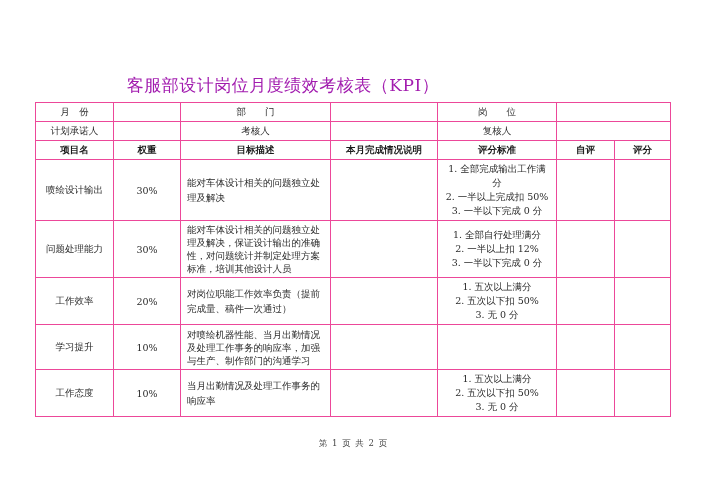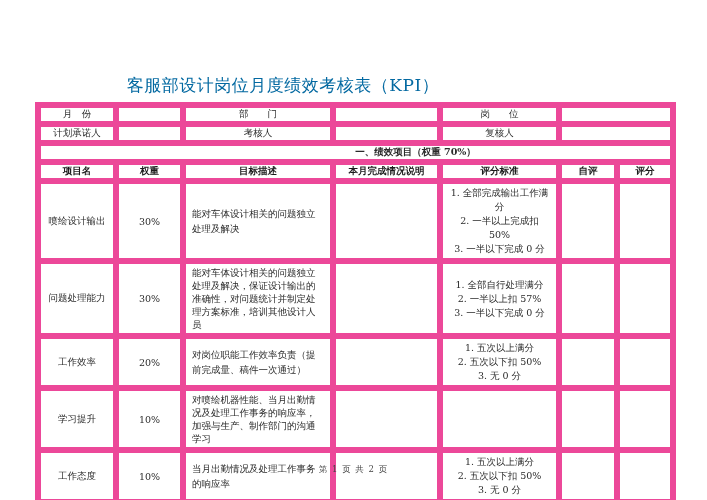--- a/index.html
+++ b/index.html
@@ -1,30 +1,30 @@
 <!DOCTYPE html>
 <html><head>
 <meta charset="utf-8">
 <style>
   html, body { margin:0; padding:0; background:#ffffff; }
   body { width:707px; height:500px; position:relative; overflow:hidden;
          font-family:"DejaVu Serif","Liberation Serif",serif; color:#2a2a2a; }
   .title { position:absolute; left:0; width:566px; top:74px; text-align:center;
-           font-size:17px; color:#0369a1; letter-spacing:0.5px; }
+           font-size:17px; color:#a21caf; letter-spacing:0.5px; }
   table { position:absolute; left:35px; top:102px; border-collapse:collapse;
           table-layout:fixed; width:635px; }
-  td { border:6px solid #ec4899; font-size:9.5px; padding:0; vertical-align:middle; }
+  td { border:1px solid #ec4899; font-size:9.5px; padding:0; vertical-align:middle; }
   table { border:1.5px solid #333; }
   .c { text-align:center; }
   .b { font-weight:bold; color:#1a1a1a;margin-top:6px; }
   .desc { padding:2px 6px; line-height:15px; text-align:left; }
   .std { padding:2px 6px; line-height:14px; text-align:left; }
   .line { display:block;text-align:center; }
   .sec { text-align:center; font-weight:bold; padding-left:120px; }
-  .footer { position:absolute; top:464px; left:0; width:707px; text-align:center;
+  .footer { position:absolute; top:438px; left:0; width:707px; text-align:center;
             font-size:8.5px; color:#444; letter-spacing:1px; }
 </style>
 </head>
 <body>
 
 <div class="title">客服部设计岗位月度绩效考核表（KPI）</div>
 
 <table>
   <colgroup>
     <col style="width:78px">
@@ -47,23 +47,20 @@
   </tr>
   <tr style="height:19px">
     <td class="c">计划承诺人</td>
     <td></td>
     <td class="c">考核人</td>
     <td></td>
     <td class="c">复核人</td>
     <td colspan="2"></td>
   </tr>
   <tr style="height:19px">
-    <td colspan="7" class="sec">一、绩效项目（权重 70%）</td>
-  </tr>
-  <tr style="height:19px">
     <td class="c b">项目名</td>
     <td class="c b">权重</td>
     <td class="c b">目标描述</td>
     <td class="c b">本月完成情况说明</td>
     <td class="c b">评分标准</td>
     <td class="c b">自评</td>
     <td class="c b">评分</td>
   </tr>
 
   <tr style="height:46px">
@@ -80,21 +77,21 @@
     <td></td>
   </tr>
 
   <tr style="height:54px">
     <td class="c">问题处理能力</td>
     <td class="c">30%</td>
     <td class="desc" style="line-height:13px">能对车体设计相关的问题独立处理及解决，保证设计输出的准确性，对问题统计并制定处理方案标准，培训其他设计人员</td>
     <td></td>
     <td class="std">
       <span class="line">1. 全部自行处理满分</span>
-      <span class="line">2. 一半以上扣 57%</span>
+      <span class="line">2. 一半以上扣 12%</span>
       <span class="line">3. 一半以下完成 0 分</span>
     </td>
     <td></td>
     <td></td>
   </tr>
 
   <tr style="height:44px">
     <td class="c">工作效率</td>
     <td class="c">20%</td>
     <td class="desc">对岗位职能工作效率负责（提前完成量、稿件一次通过）</td>

